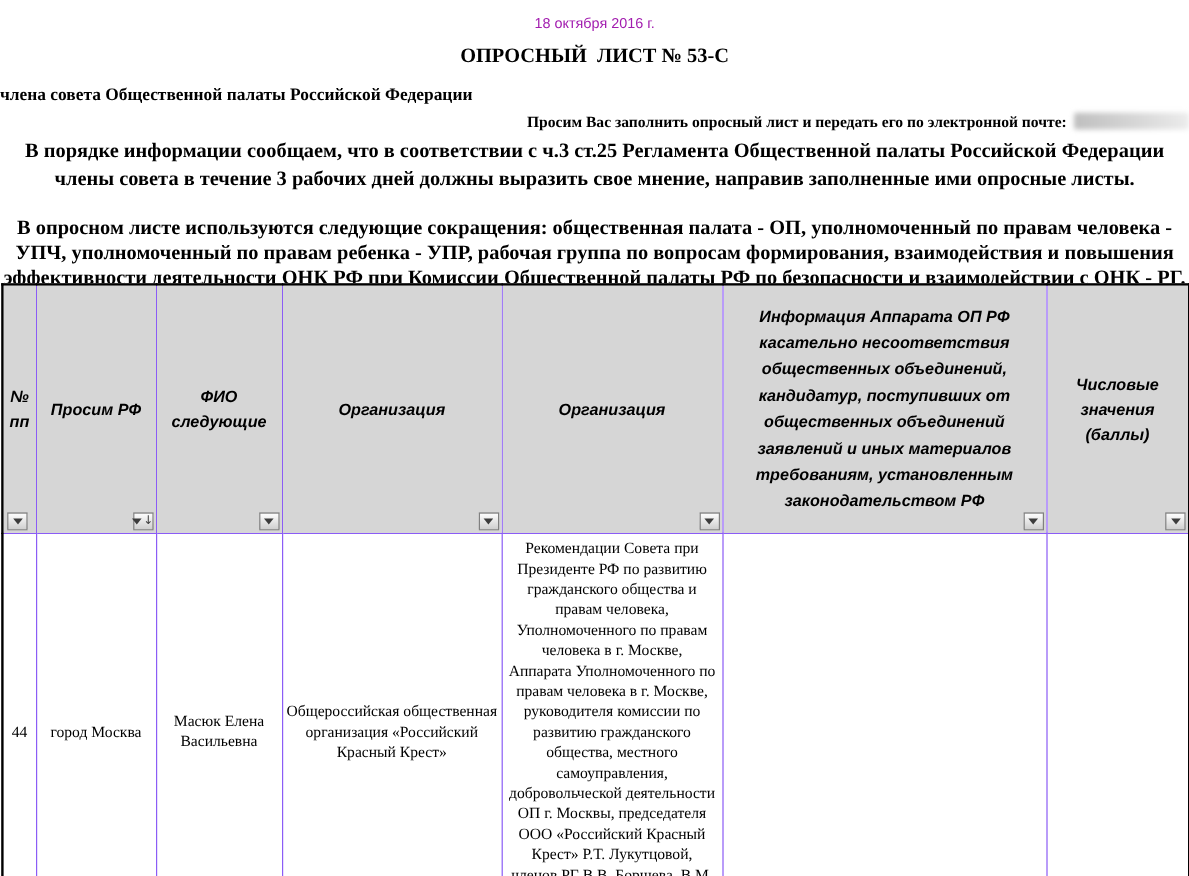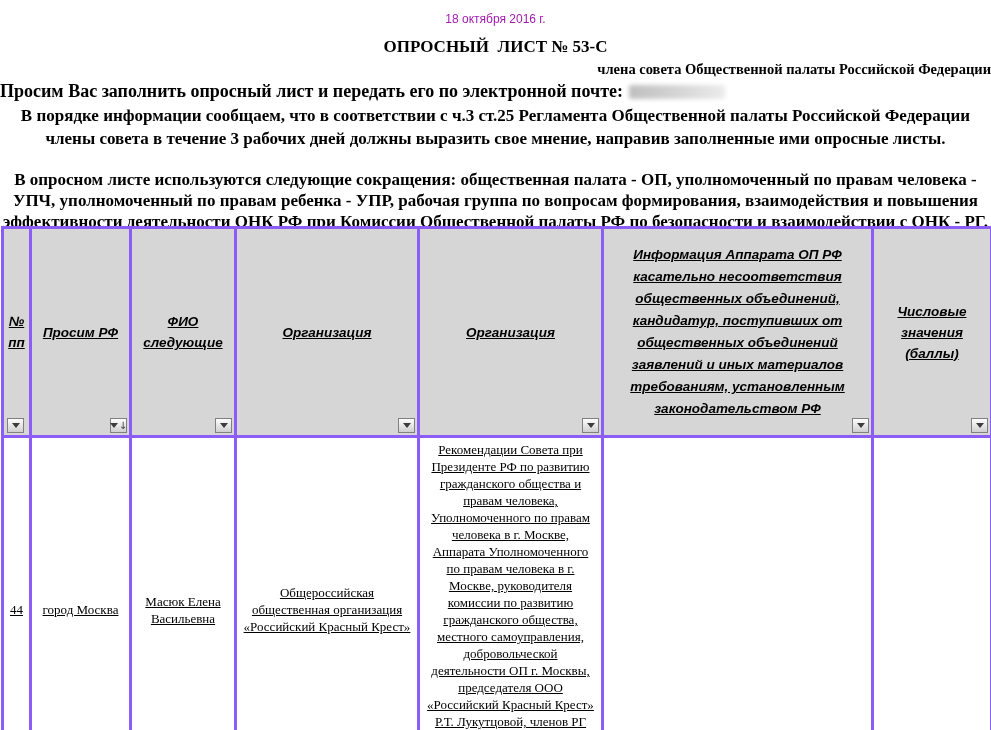--- a/index.html
+++ b/index.html
@@ -4,32 +4,32 @@
 <style>
   html,body{margin:0;padding:0;}
   body{width:991px;height:730px;overflow:hidden;background:#ffffff;
        font-family:"Liberation Serif",serif;color:#000;}
   .page{position:relative;width:991px;height:730px;overflow:hidden;background:#fff;}
 
   .date{padding-top:12px;text-align:center;font-family:"Liberation Sans",sans-serif;
         font-size:12px;line-height:14px;color:#a21caf;}
   .title{margin-top:11px;text-align:center;font-weight:bold;font-size:17px;
          line-height:20px;white-space:pre;}
-  .subtitle{margin-top:3px;text-align:right;font-weight:bold;font-size:14.5px;line-height:19px;}
-  .email-line{margin-top:3px;text-align:left;font-weight:bold;font-size:18px;line-height:19px;}
+  .subtitle{margin-top:13px;text-align:left;font-weight:bold;font-size:14.5px;line-height:19px;}
+  .email-line{margin-top:3px;text-align:right;font-weight:bold;font-size:13px;line-height:19px;}
   .redacted{display:inline-block;width:96px;height:14px;margin-left:6px;vertical-align:-2px;
             background:linear-gradient(90deg,#bfbfbf,#d9d9d9 60%,#ececec);
             border-radius:2px;filter:blur(2px);}
   .para{font-weight:bold;font-size:17px;text-align:center;}
   .para1{margin-top:3px;line-height:23px;padding:0 8px;}
   .para2{margin-top:19px;line-height:21px;padding:0 1px;}
 
   table.grid{position:relative;z-index:2;margin-top:-6px;margin-left:1px;width:989px;
              border-collapse:collapse;table-layout:fixed;border:2px solid #000;background:#fff;}
-  .grid th,.grid td{border:3px solid #8b5cf6;overflow:hidden;text-decoration:underline;}
+  .grid th,.grid td{border:1px solid #8b5cf6;overflow:hidden;}
 
   .grid th{height:174px;background:#d6d6d6;position:relative;vertical-align:middle;
            font-family:"Liberation Sans",sans-serif;font-style:italic;font-weight:bold;
            font-size:13.5px;line-height:21px;text-align:center;padding:0 4px;}
   .grid th.h-info{line-height:22px;padding:0 6px;}
   .grid th.h-num{padding:16px 1px;}
 
   .filter-btn{position:absolute;right:2px;bottom:2px;width:17px;height:15px;box-sizing:border-box;
               border:1px solid #808080;background:linear-gradient(180deg,#fdfdfd,#e9e9e9 45%,#cfcfcf);
               display:flex;align-items:center;justify-content:center;cursor:pointer;}

